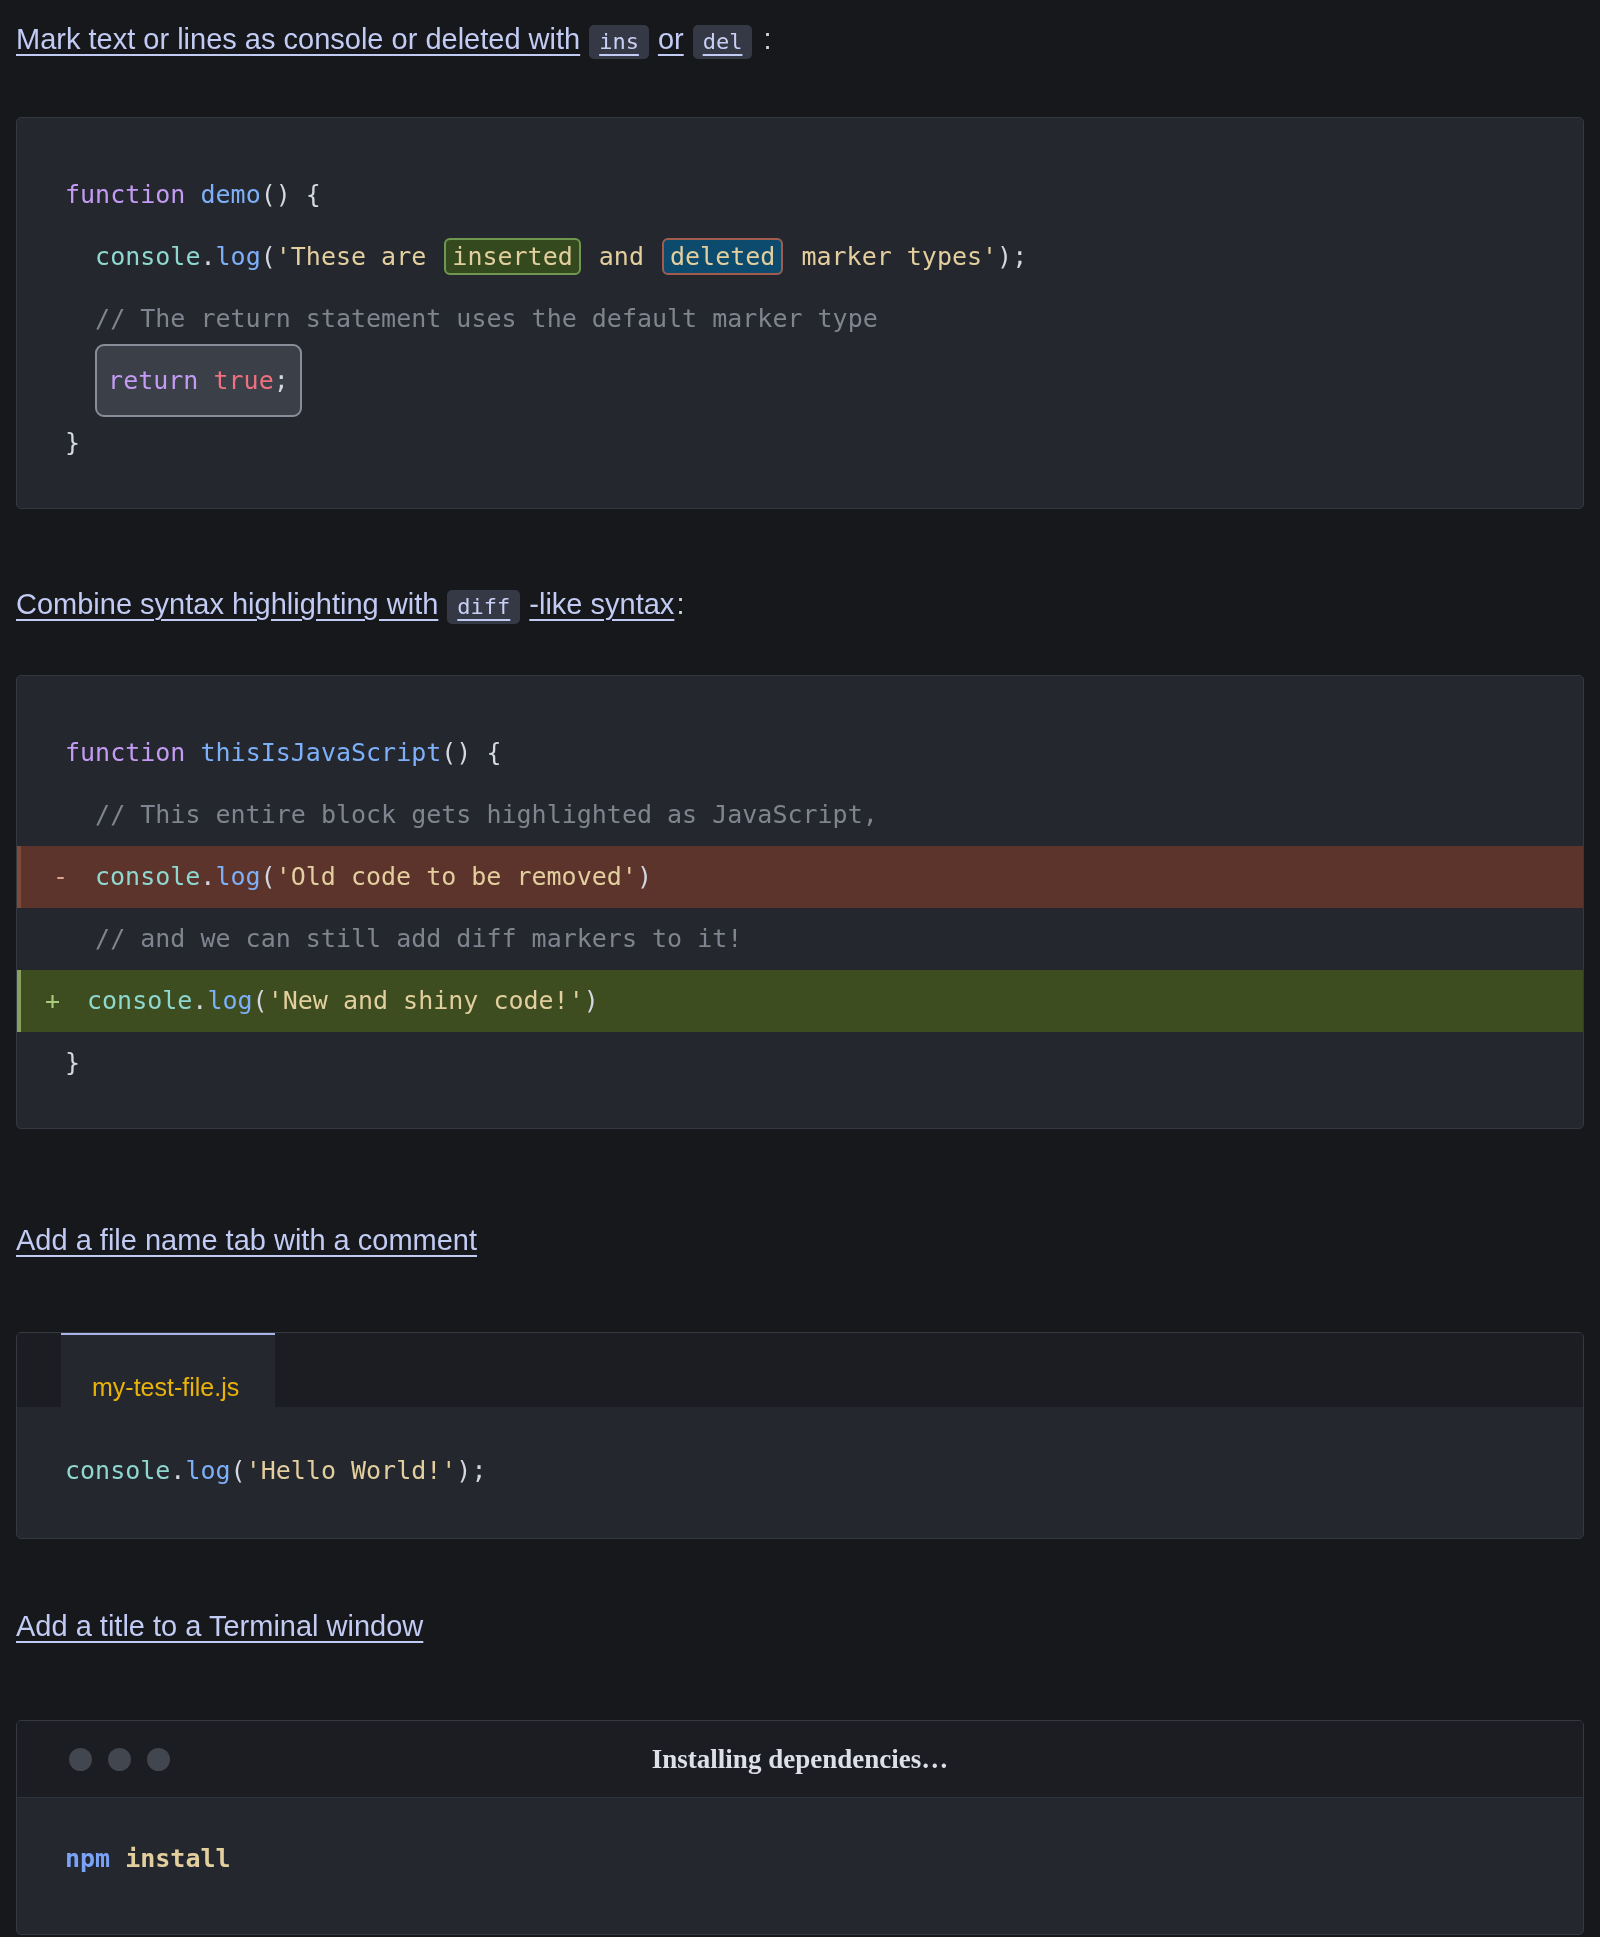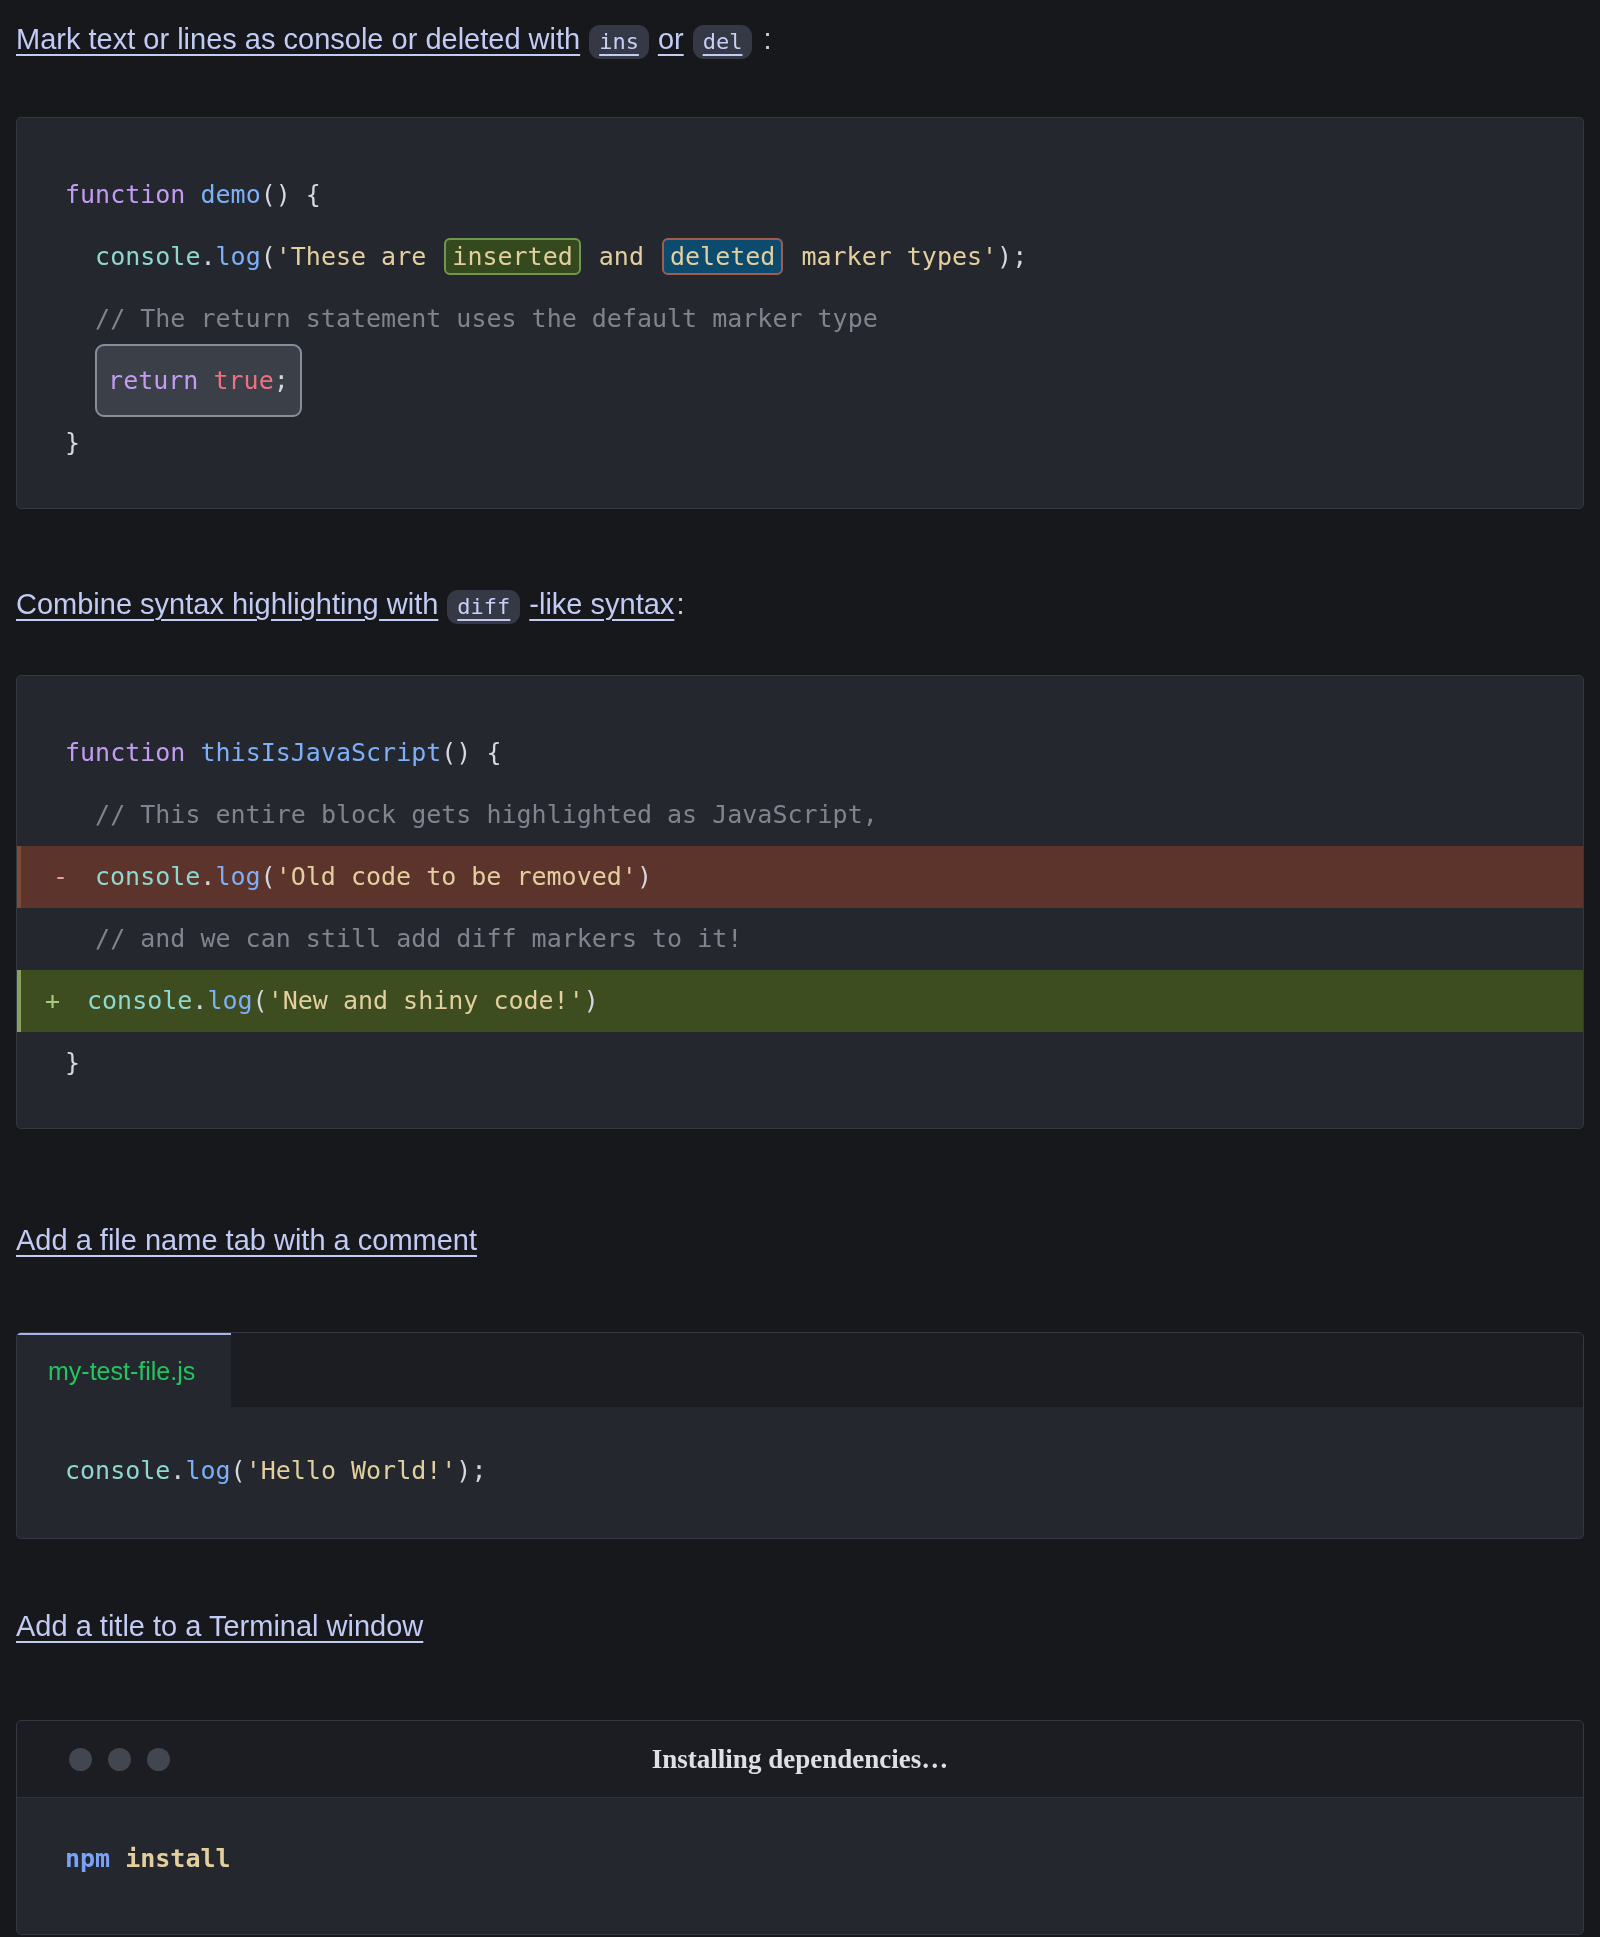--- a/index.html
+++ b/index.html
@@ -14,21 +14,21 @@
   
   .h-row { margin:0 16px; font-size:29px; line-height:38px; }
   .h-link {
     color:#c2cbf3; text-decoration:underline;
     text-underline-offset:5px; text-decoration-thickness:1.5px;
     cursor:pointer;
   }
   .h-code {
     font-family:"DejaVu Sans Mono", monospace;
     font-size:22px; background:#353945; color:#c9d0f5;
-    padding:4px 10px 5px; border-radius:11px; margin:0 9px;
+    padding:4px 10px 5px; border-radius:5px; margin:0 9px;
   }
   .h-colon { color:#ced2da; text-decoration:none; margin-left:2px; }
   .mt-h2 { margin-top:76px; }
   .mt-h3 { margin-top:92px; }
   .mt-h4 { margin-top:68px; }
 
   
   .code-frame {
     margin:0 16px; background:#24272e;
     border:1px solid #343841; border-radius:5px;
@@ -79,22 +79,22 @@
   }
   .diff-marker { display:inline-block; width:42px; }
   .diff-del .diff-marker { color:#e2a294; }
   .diff-ins .diff-marker { color:#a9cb7d; }
 
   
   .tab-bar { display:flex; background:#1b1d23; height:74px; }
   .file-tab {
     background:#24272e; border-top:2px solid #a9b3e8;
     height:74px; line-height:72px;
-    padding:0 36px 0 31px;
-    color:#22c55e; font-size:25px;
+    padding:16px 36px 0 31px;
+    color:#eab308; font-size:25px;margin-left:44px;
   }
   .tab-body { padding:33px 0 36px; }
 
   
   .term-header {
     height:77px; background:#1b1d23; border-bottom:1px solid #2e323a;
     position:relative; display:flex; align-items:center; justify-content:center;
   }
   .term-dots { position:absolute; left:52px; top:0; height:77px; display:flex; align-items:center; gap:16px; }
   .term-dot { width:23px; height:23px; border-radius:50%; background:#42464f; }

